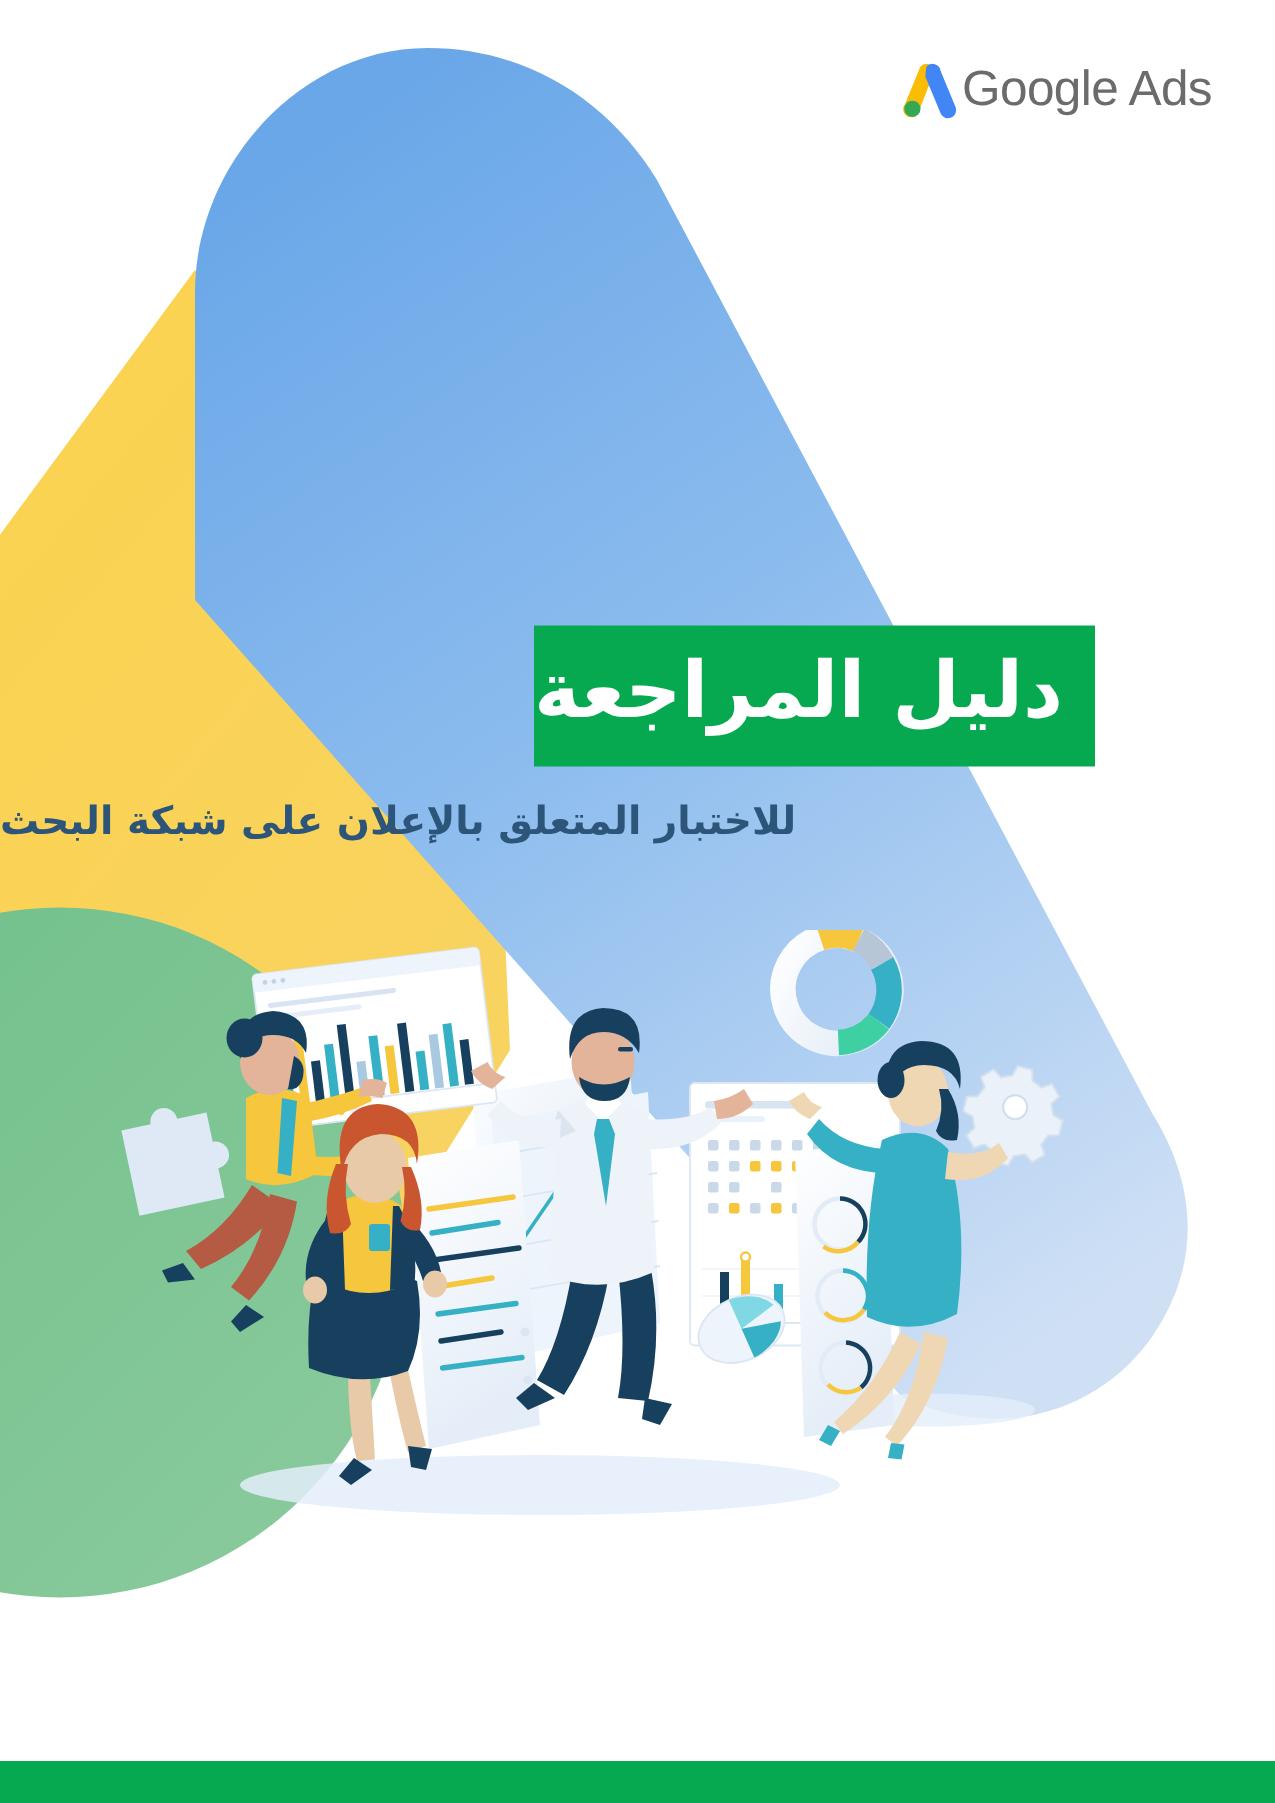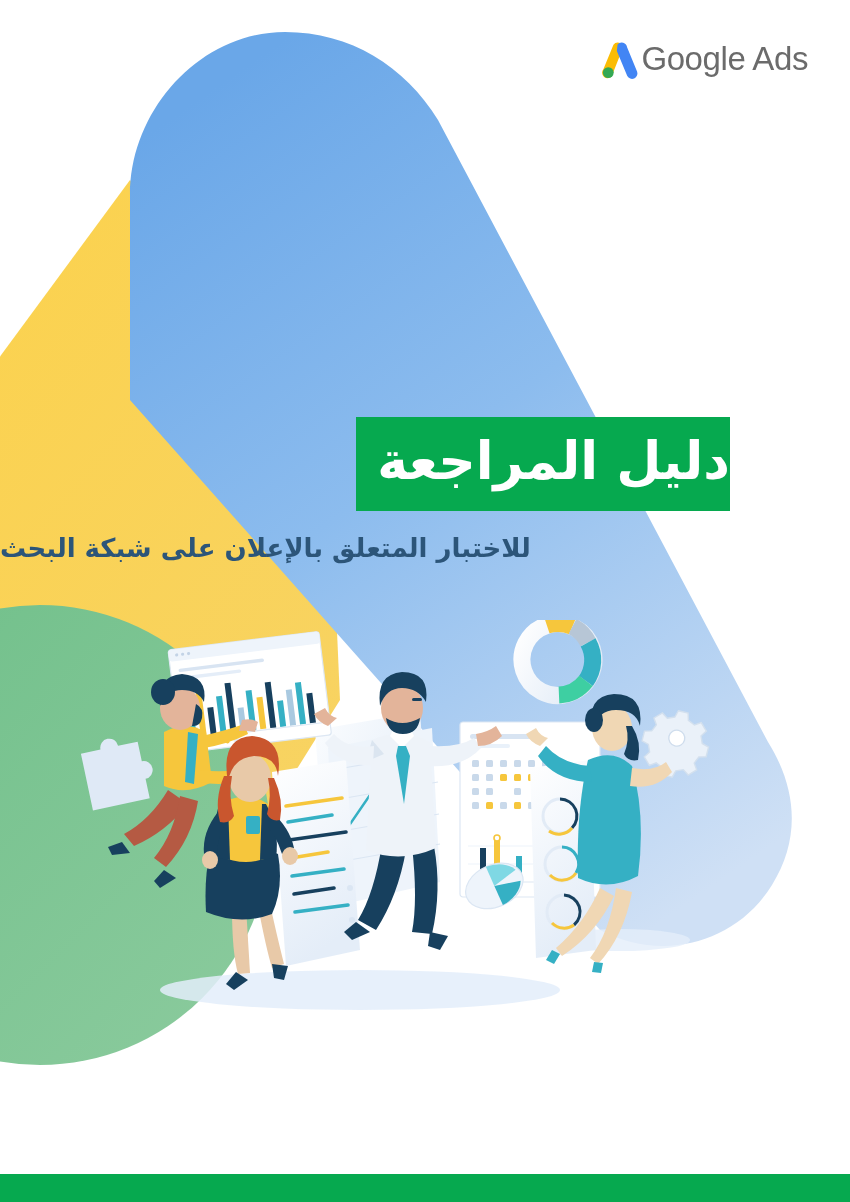--- a/index.html
+++ b/index.html
@@ -33,21 +33,21 @@
     font-family:"Liberation Sans", "DejaVu Sans", sans-serif;
     white-space:nowrap;
   }
 
   
   #title-band {
     position:absolute;
     left:356px; top:417px;
     width:374px; height:94px;
     background:#06a94f;
-    display:flex; align-items:center; justify-content:flex-start;
+    display:flex; align-items:center; justify-content:flex-end;
     direction:rtl;
   }
   #title-text {
     color:#ffffff;
     font-size:52px;
     font-weight:700;
     line-height:1;
     letter-spacing:0px;
     white-space:nowrap;
     font-family:"DejaVu Sans", "Liberation Sans", sans-serif;

